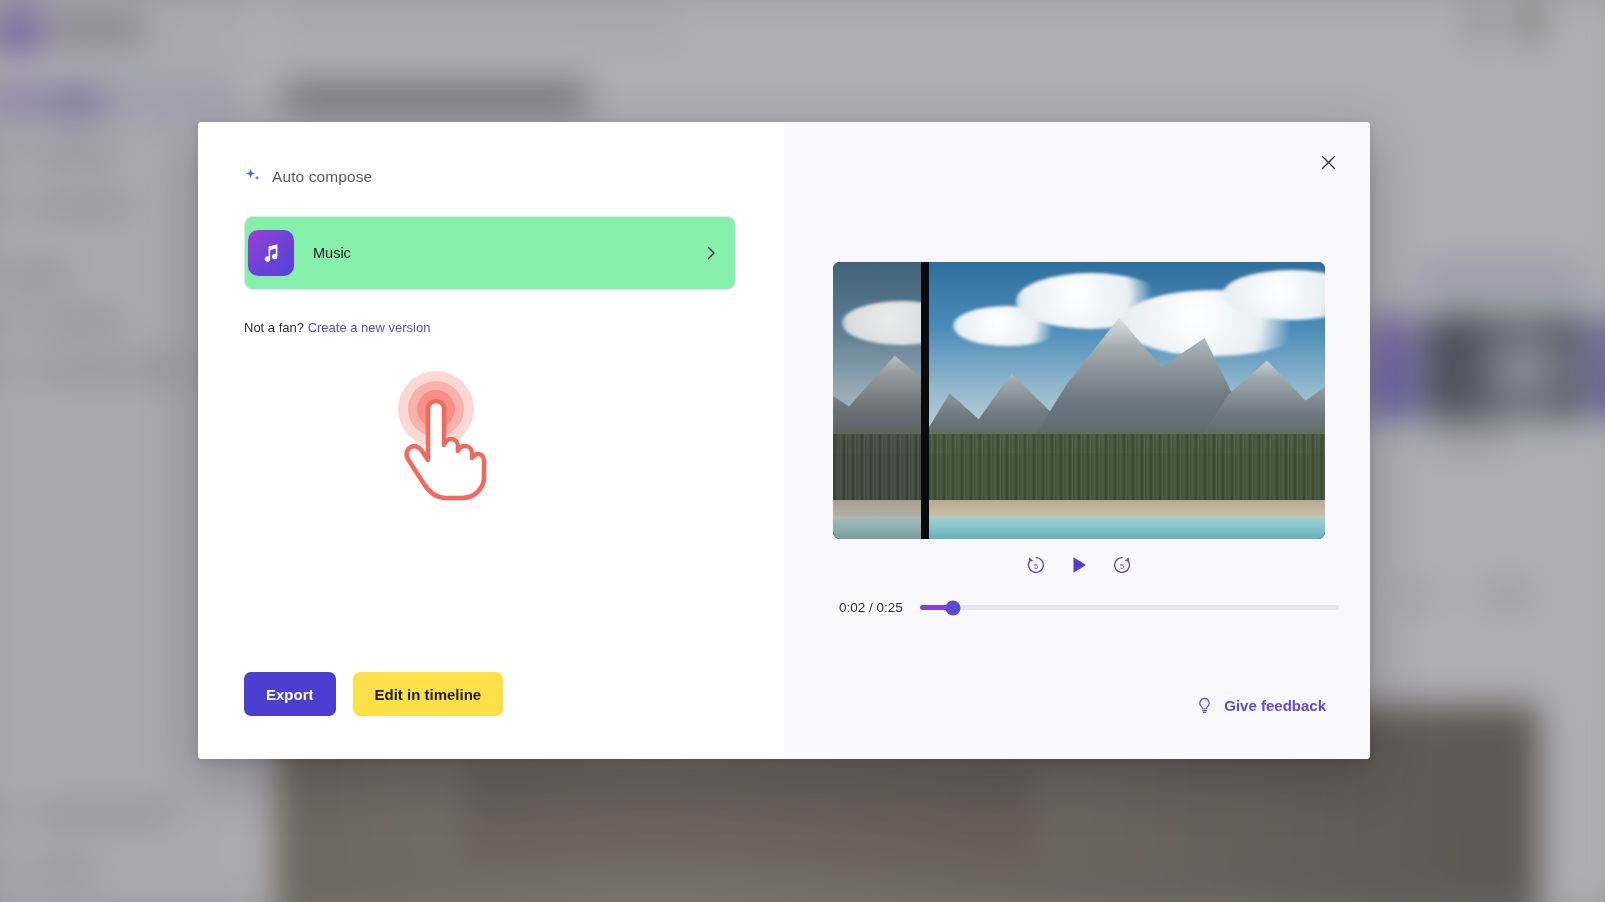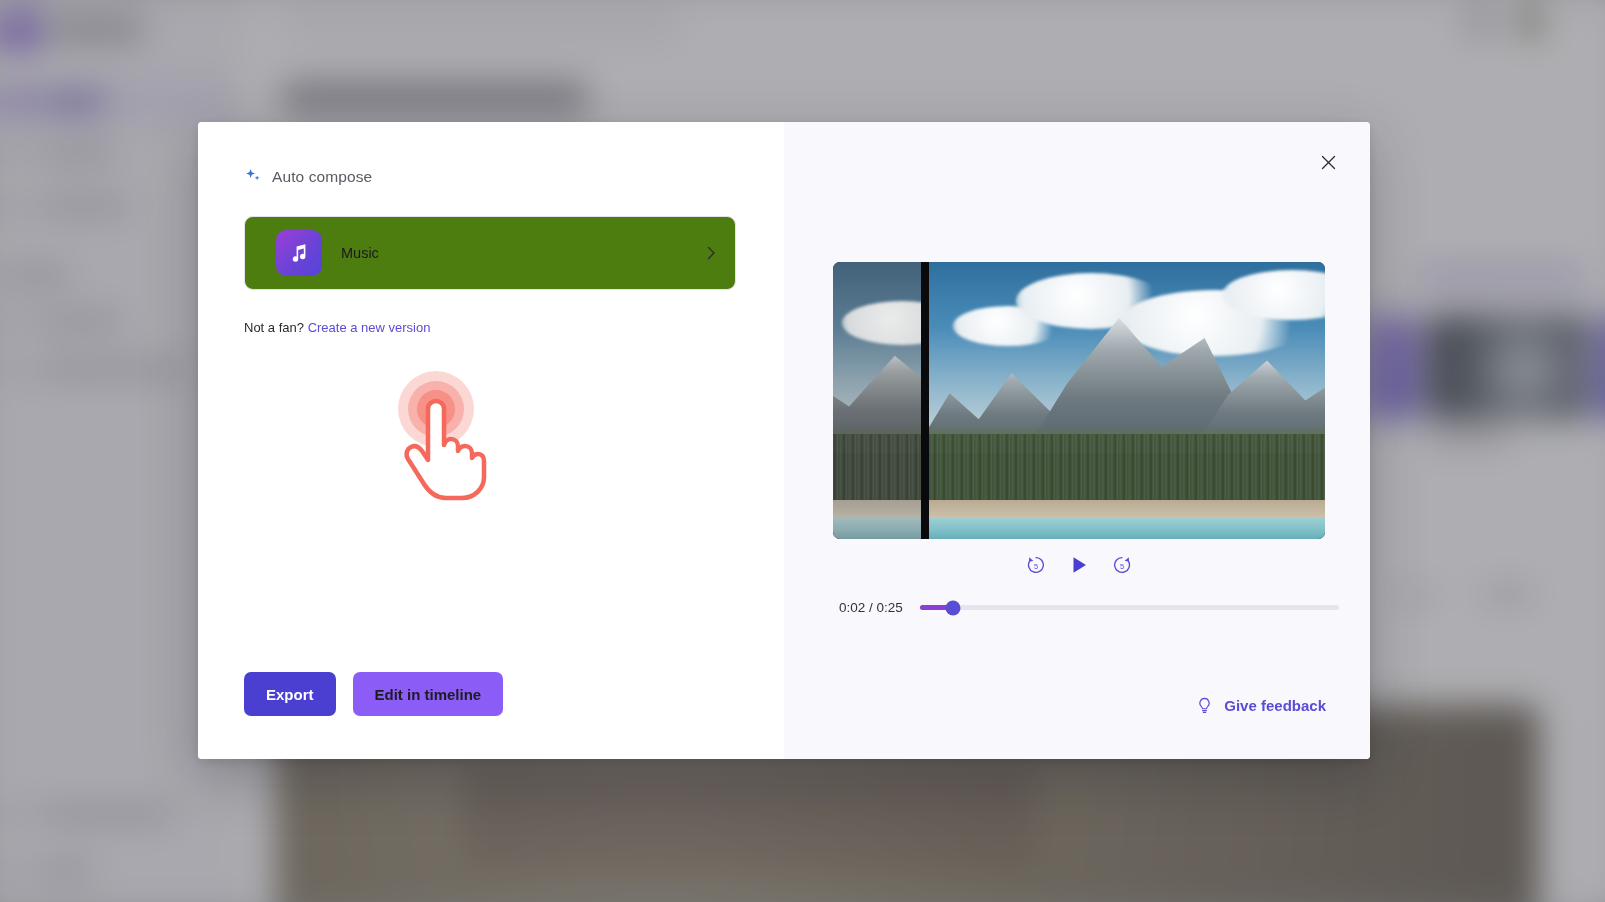--- a/index.html
+++ b/index.html
@@ -141,22 +141,22 @@
   .modal-title {
     font-size: 25.5px; font-weight: bold; color: #16151a; letter-spacing: -.2px;
   }
 
   
   .opt-card {
     display: flex; align-items: center;
     width: 492px; height: 74px;
     border: 1px solid #e4e2ea;
     border-radius: 9px;
-    background: #4d7c0f;
-    padding: 0 16px 0 31px;
+    background: #86efac;
+    padding: 0 16px 0 3px;
     cursor: pointer;
     margin-bottom: 30px;
   }
   .opt-icon {
     width: 46px; height: 46px; border-radius: 10px; flex: none;
     background: linear-gradient(135deg, #9a3fd8 0%, #6b43d6 55%, #5543d8 100%);
     display: flex; align-items: center; justify-content: center;
   }
   .opt-text { margin-left: 19px; flex: 1; }
   .opt-title { font-size: 14.5px; color: #1a1920; line-height: 21px; }
@@ -172,21 +172,21 @@
     position: absolute; left: 46px; bottom: 43px;
     display: flex; align-items: center; gap: 17px;
   }
   .btn {
     height: 44px; border-radius: 7px; border: none;
     font-family: "Liberation Sans", sans-serif;
     font-size: 15px; font-weight: bold; cursor: pointer;
     padding: 0 22px;
   }
   .btn-primary { background: #4a3fd0; color: #fff; }
-  .btn-secondary { background: #8b5cf6; color: #1d1c22; }
+  .btn-secondary { background: #fde047; color: #1d1c22; }
 
   
   .close-btn {
     position: absolute; right: 29px; top: 27px;
     width: 26px; height: 26px; cursor: pointer;
     display: flex; align-items: center; justify-content: center;
   }
 
   .video-frame {
     position: absolute; left: 49px; top: 140px;

